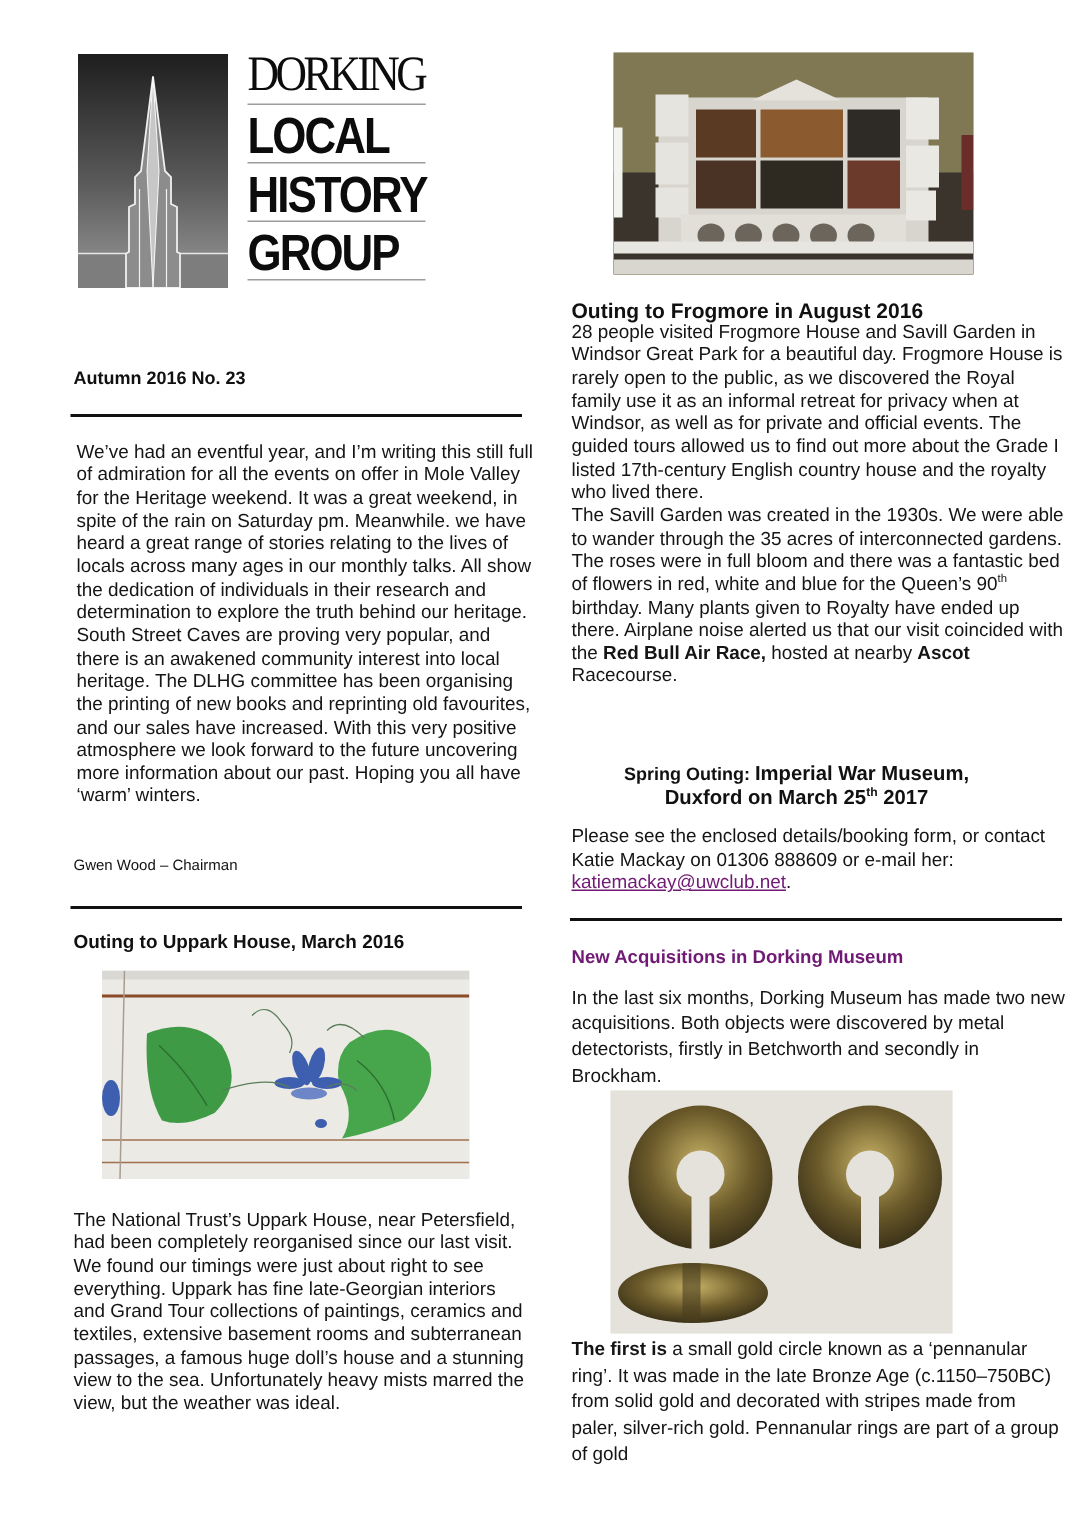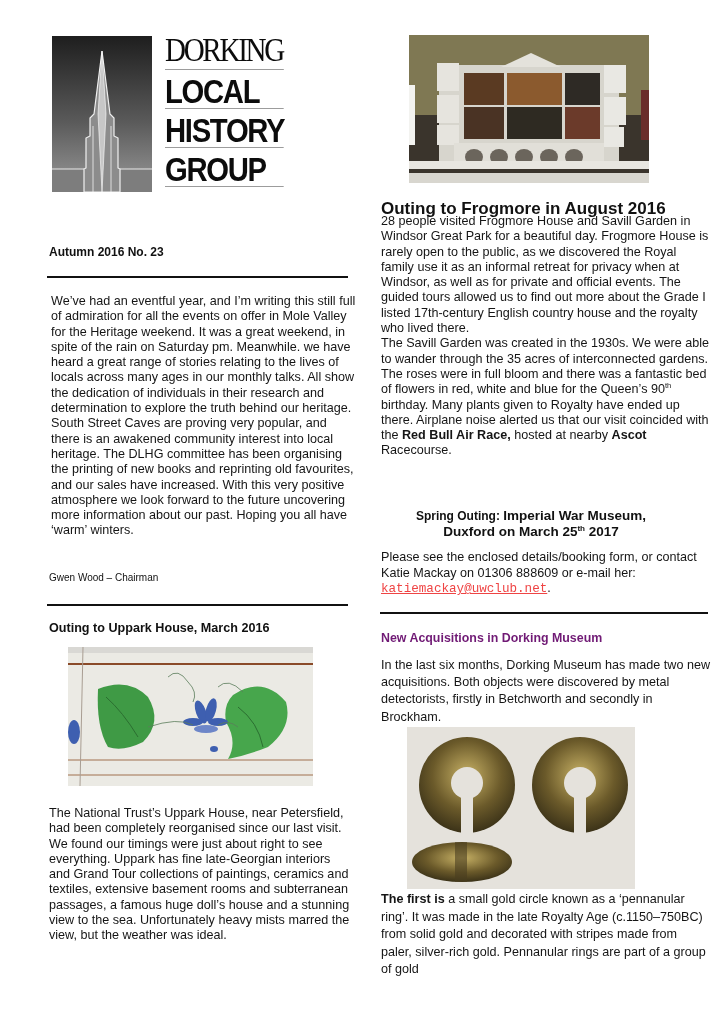--- a/index.html
+++ b/index.html
@@ -36,29 +36,29 @@
 
     .tile { position: absolute; left: 68px; top: 647px; width: 245px; height: 139px;
       background: #ecebe5; overflow: hidden; }
     .tile svg { width: 100%; height: 100%; }
     .upp-text { left: 49px; top: 806px; width: 305px; }
 
     
     .dolls { position: absolute; left: 409px; top: 35px; width: 240px; height: 148px;
       background: #7a7350; overflow: hidden; }
     .dolls svg { width: 100%; height: 100%; }
-    .h-frog { position: absolute; left: 381px; top: 199px; font-size: 17px; font-weight: bold; }
+    .h-frog { position: absolute; left: 381px; top: 199px; font-size: 14px; font-weight: bold; }
     .frog-text { left: 381px; top: 214px; width: 330px; }
     .spring { position: absolute; left: 381px; top: 508px; width: 300px; text-align: center; font-weight: bold; }
     .spring .l1 { font-size: 13.5px; line-height: 16px; }
     .spring .l1 .pre { font-size: 12px; }
     .spring .l2 { font-size: 13.5px; line-height: 16px; }
     sup { font-size: 0.6em; line-height: 0; vertical-align: super; }
     .book-text { left: 381px; top: 550px; width: 330px; line-height: 15.6px; }
-    a.mail { color: #ef4444; text-decoration: underline; font-family: Liberation Mono, monospace; }
+    a.mail { color: #701a75; text-decoration: underline; }
 
     .h-acq { position: absolute; left: 381px; top: 631px; font-size: 12.4px; font-weight: bold; color: #701a75; }
     .acq-text { left: 381px; top: 657px; width: 330px; line-height: 17.2px; }
     .rings { position: absolute; left: 407px; top: 727px; width: 228px; height: 162px; background: #e4e1da; overflow: hidden; }
     .rings svg { width: 100%; height: 100%; }
     .first-text { left: 381px; top: 891px; width: 330px; line-height: 17.5px; }
   </style>
 </head>
 <body>
 
@@ -184,16 +184,16 @@
       <g>
         <circle cx="173" cy="58" r="48" fill="url(#g1)"></circle>
         <circle cx="173" cy="56" r="16" fill="#e5e2dc"></circle>
         <rect x="167" y="60" width="12" height="50" fill="#e5e2dc"></rect>
       </g>
       <ellipse cx="55" cy="135" rx="50" ry="20" fill="url(#g1)"></ellipse>
       <rect x="48" y="115" width="12" height="40" fill="#4a3e20" opacity="0.6"></rect>
     </svg>
   </div>
   <div class="body-text first-text">
-    <b>The first is</b><span> a small gold circle known as a ‘pennanular ring’.  It was made in the late Royalty Age (c.1150–750BC) from solid gold and decorated with stripes made from paler, silver-rich gold.  Pennanular rings are part of a group of gold</span>
+    <b>The first is</b><span> a small gold circle known as a ‘pennanular ring’.  It was made in the late Bronze Age (c.1150–750BC) from solid gold and decorated with stripes made from paler, silver-rich gold.  Pennanular rings are part of a group of gold</span>
   </div>
 
 </div>
 
 </body></html>

